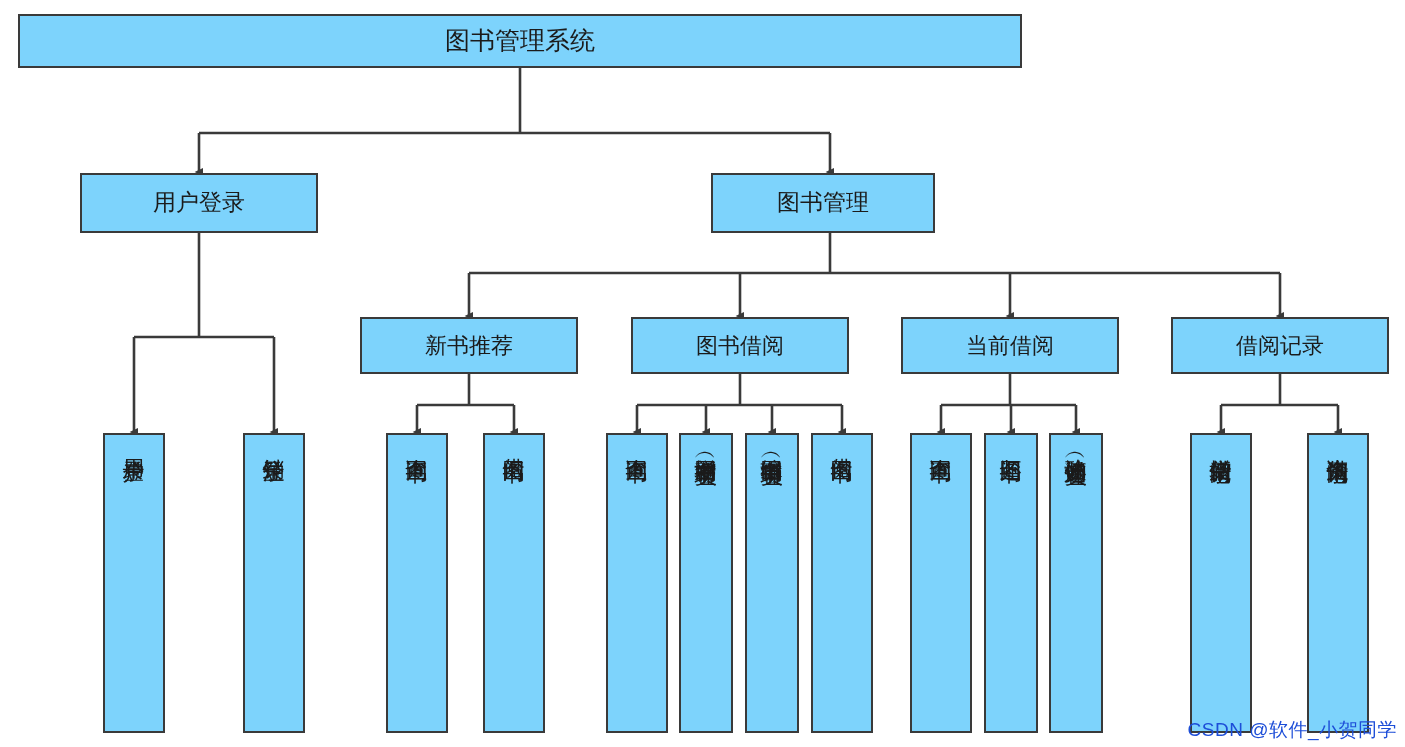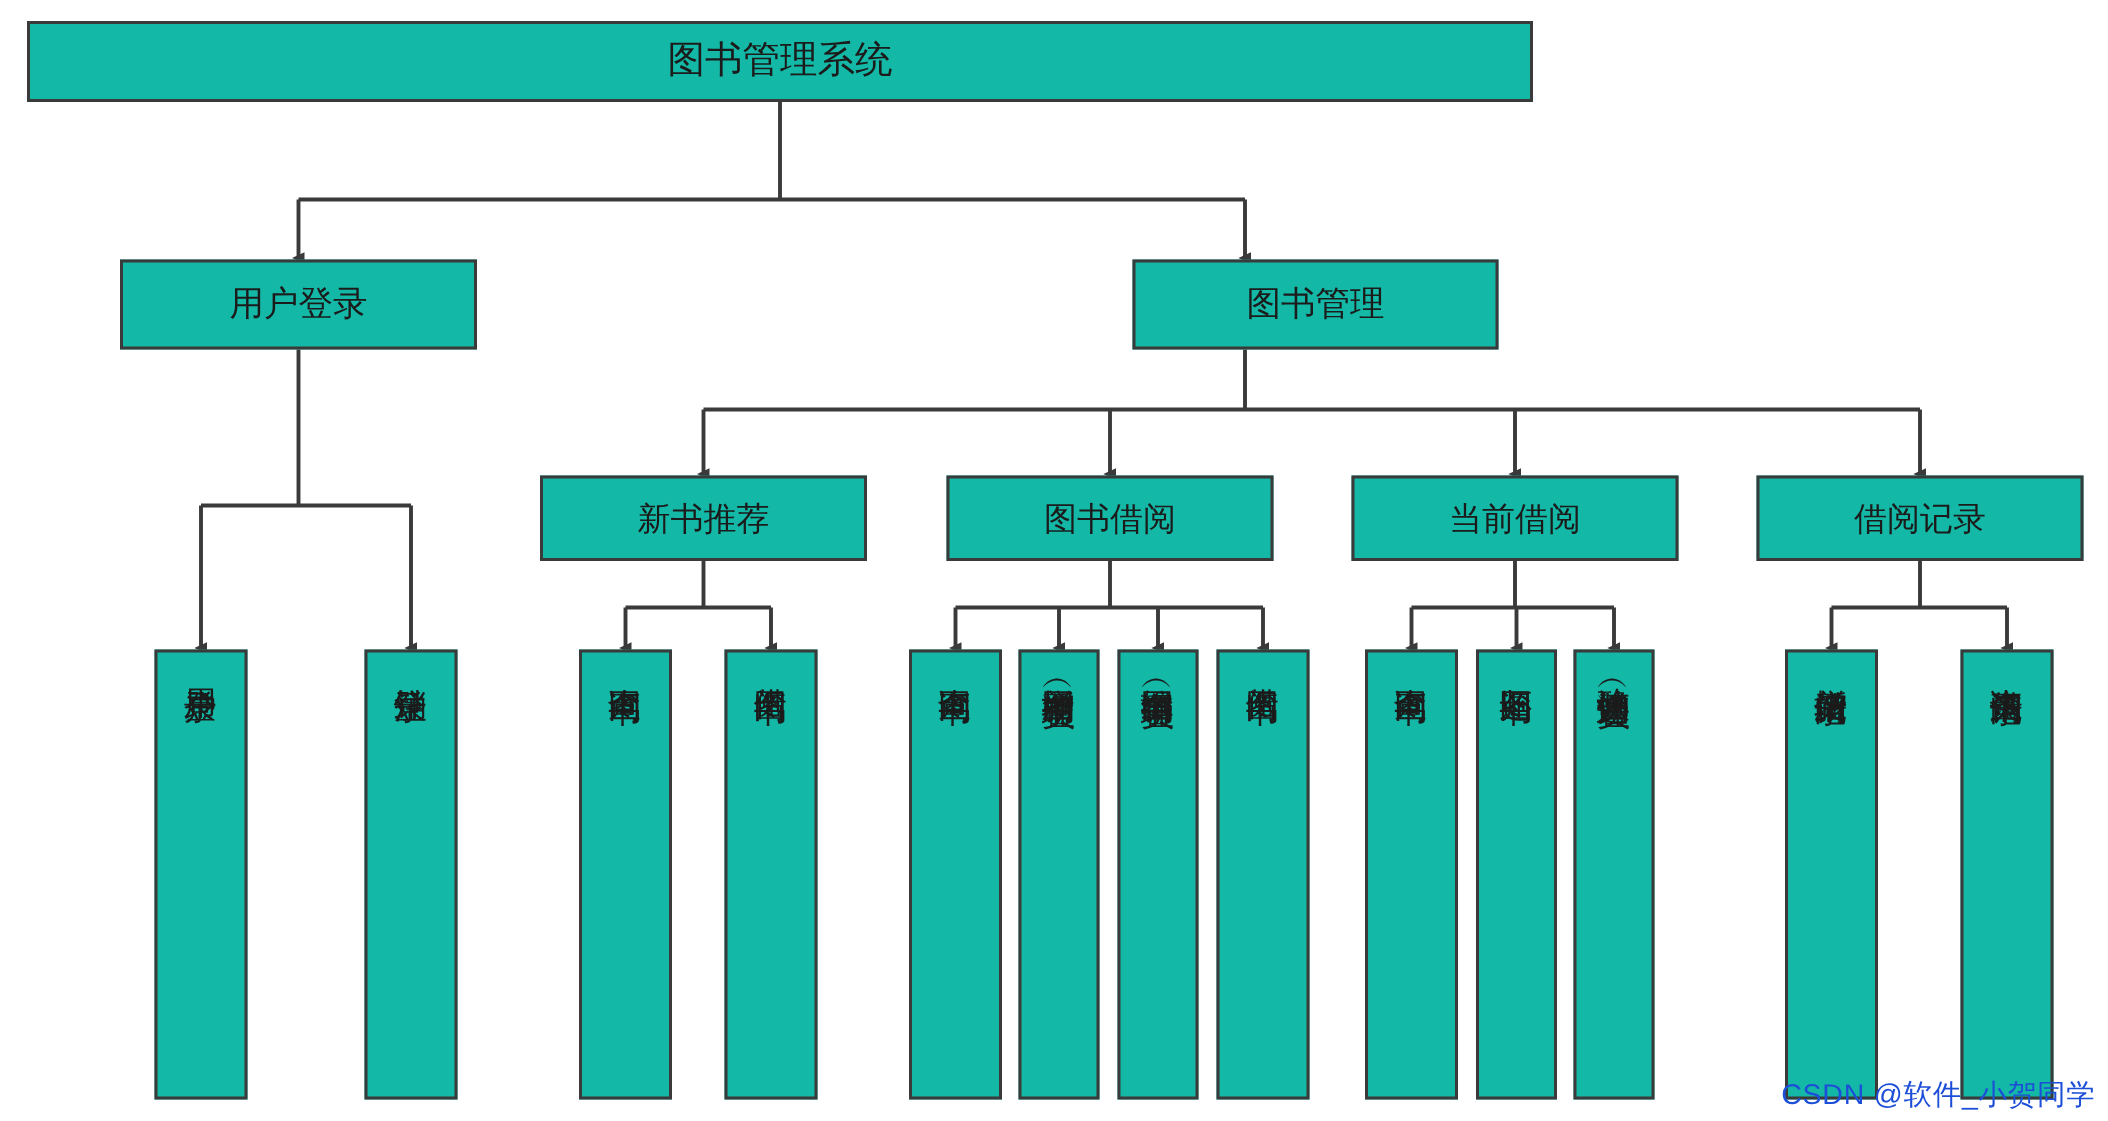--- a/index.html
+++ b/index.html
@@ -22,21 +22,21 @@
     position: absolute;
     left: 0;
     top: 0;
     width: 1405px;
     height: 747px;
     pointer-events: none;
   }
   .node {
     position: absolute;
     box-sizing: border-box;
-    background: #14b8a6;
+    background: #7dd3fc;
     border: 2px solid #3a3a3a;
     display: flex;
     align-items: center;
     justify-content: center;
     color: #1b1b1b;
     line-height: 1.18;
   }
   .node-label {
     display: block;
     text-align: center;
@@ -123,21 +123,21 @@
       </g>
   </svg>
 
   <div class="node root" style="left: 18px; top: 14px; width: 1004px; height: 54px;">
     <span class="node-label">图书管理系统</span>
   </div>
 
   <div class="node level2" style="left: 80px; top: 173px; width: 238px; height: 60px;">
     <span class="node-label">用户登录</span>
   </div>
-  <div class="node level2" style="left: 711px; top: 173px; width: 244px; height: 60px; margin-left: 44px;">
+  <div class="node level2" style="left: 711px; top: 173px; width: 224px; height: 60px;">
     <span class="node-label">图书管理</span>
   </div>
 
   <div class="node level3" style="left: 631px; top: 317px; width: 218px; height: 57px;">
     <span class="node-label">图书借阅</span>
   </div>
   <div class="node level3" style="left: 360px; top: 317px; width: 218px; height: 57px;">
     <span class="node-label">新书推荐</span>
   </div>
   <div class="node level3" style="left: 1171px; top: 317px; width: 218px; height: 57px;">

